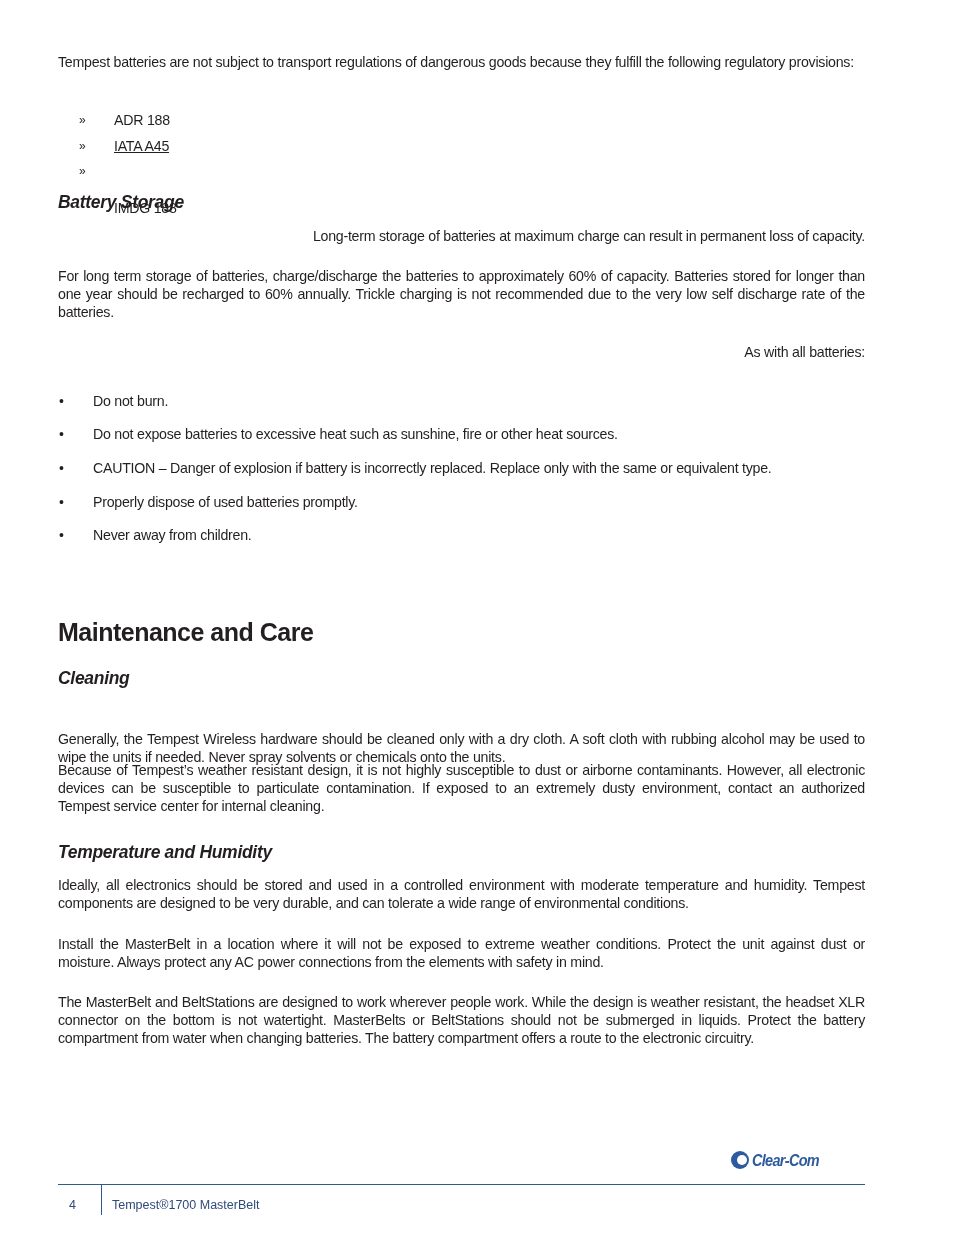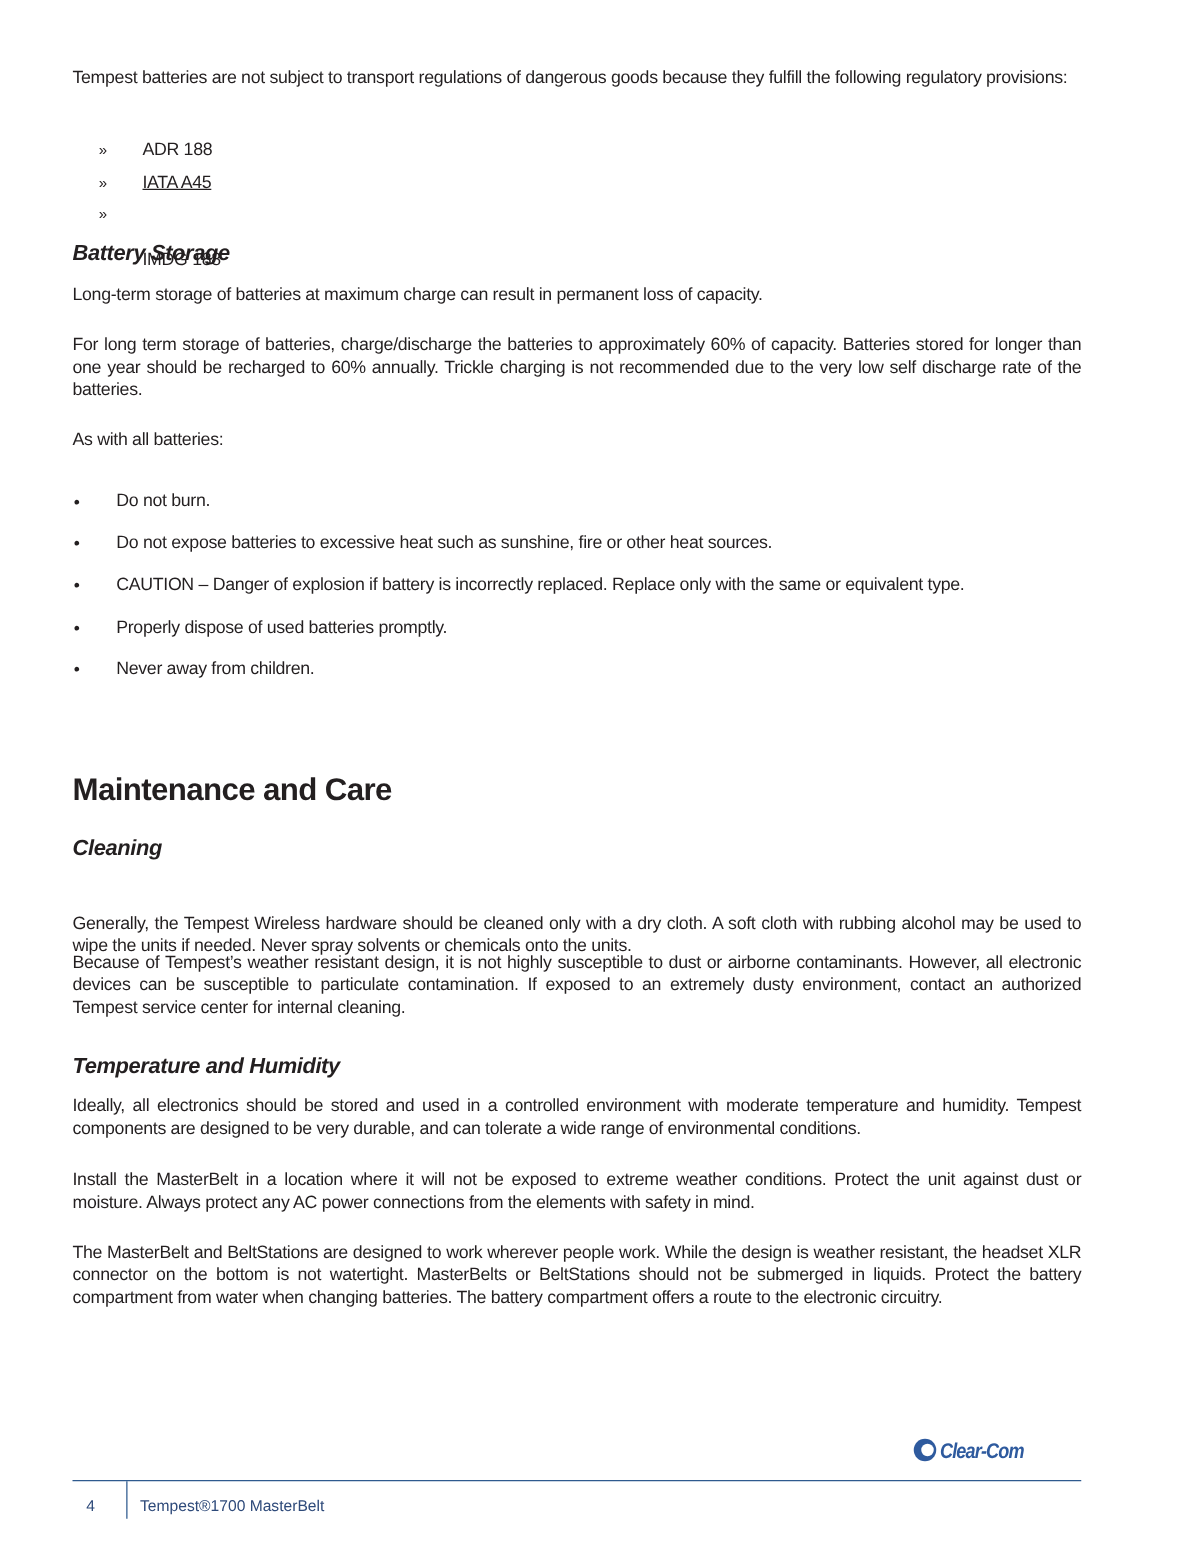--- a/index.html
+++ b/index.html
@@ -1,20 +1,20 @@
 <!DOCTYPE html>
 <html><head>
 <meta charset="utf-8">
 <style>
   html, body { margin: 0; padding: 0; background: #ffffff; }
   body { width: 954px; height: 1235px; position: relative; overflow: hidden;
          font-family: "Liberation Sans", sans-serif; color: #231f20; }
   .para { position: absolute; left: 58px; width: 807px; font-size: 14.2px; line-height: 18px;
           text-align: justify; letter-spacing: -0.25px; }
-  .para.nojust { text-align: left; }
+  .para.nojust { text-align: right; }
   .h3 { position: absolute; left: 58px; font-size: 17.5px; font-weight: bold; font-style: italic; letter-spacing: -0.3px; }
   .h2 { position: absolute; left: 58px; font-size: 25px; font-weight: bold; letter-spacing: -0.5px; }
   .raq { position: absolute; left: 79px; font-size: 12px; }
   .raq-text { position: absolute; left: 114px; font-size: 14.2px; letter-spacing: -0.25px; }
   .dot { position: absolute; left: 59px; font-size: 14px; }
   .dot-text { position: absolute; left: 93px; font-size: 14.2px; letter-spacing: -0.25px; }
   .footer-rule { position: absolute; left: 58px; top: 1184px; width: 807px; height: 1px; background: #2e5a8e; }
   .footer-vrule { position: absolute; left: 101px; top: 1185px; width: 1px; height: 30px; background: #2e5a8e; }
   .footer-text { position: absolute; top: 1198px; font-size: 12.5px; color: #2e4a7a; }
   .logo { position: absolute; left: 731px; top: 1151px; height: 22px; display: flex; align-items: flex-start; }

